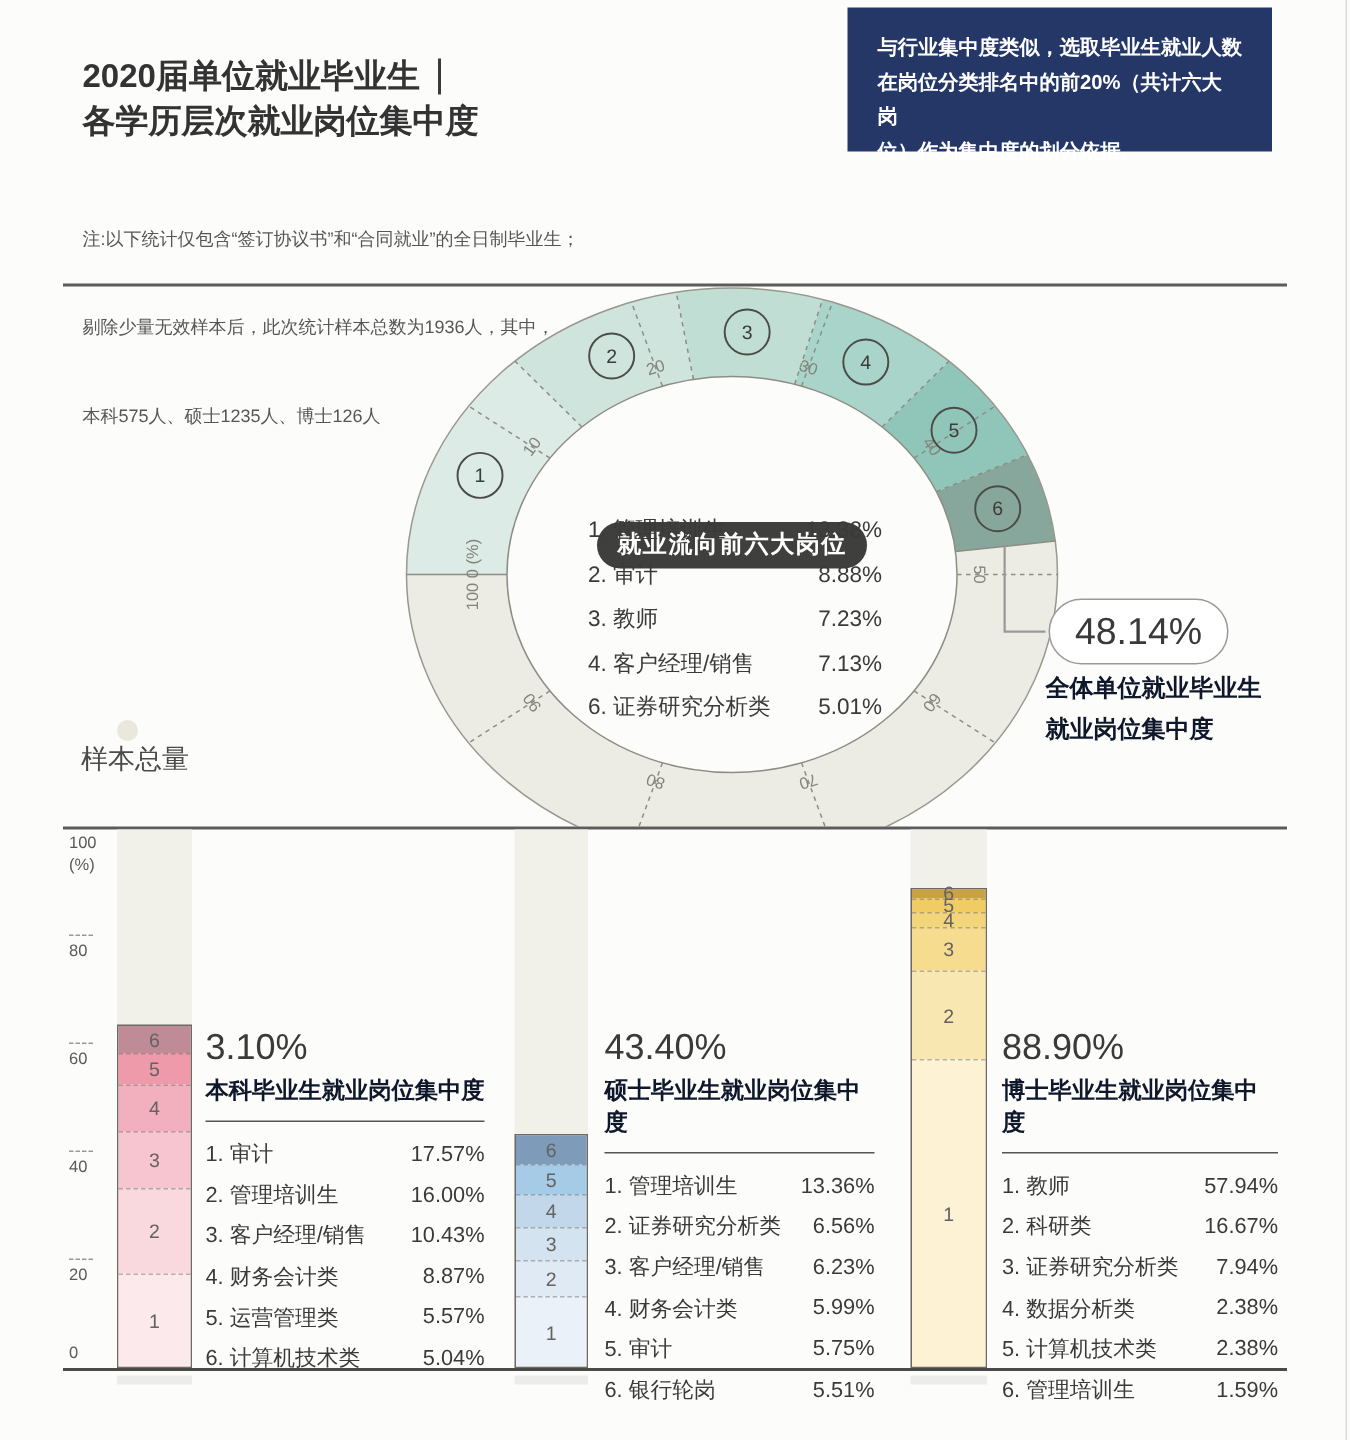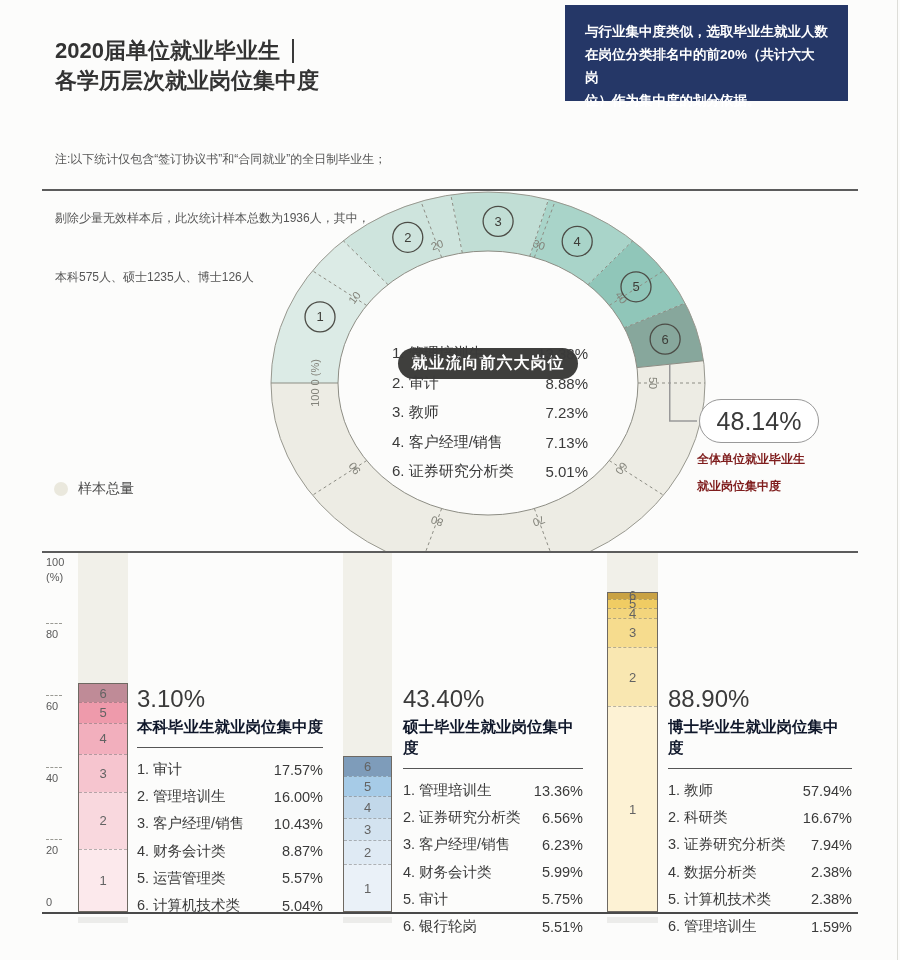--- a/index.html
+++ b/index.html
@@ -20,23 +20,23 @@
   #donut-wrap{position:absolute;left:0;top:185px;width:900px;height:366px;overflow:hidden;}
   #donut-svg{position:absolute;left:0;top:0;}
   .badge{position:absolute;left:398px;top:300px;width:180px;height:31px;background:#3f3f3d;color:#fff;
          border-radius:16px;font-size:16px;font-weight:bold;display:flex;align-items:center;justify-content:center;letter-spacing:1px;margin-top:48px;}
   .center-list{position:absolute;left:392px;top:339px;width:196px;}
   .center-list .row{display:flex;justify-content:space-between;height:29.5px;align-items:center;font-size:15px;}
   .center-list .pct{color:#3a3a3a;}
   .callout-oval{position:absolute;left:699px;top:399px;width:118px;height:42px;border:1.5px solid #999;
                 border-radius:22px;background:#fff;display:flex;align-items:center;justify-content:center;
                 font-size:25px;color:#3a3a3a;}
-  .callout-caption{position:absolute;left:697px;top:446px;font-size:12px;font-weight:bold;line-height:27px;color:#7f1d1d;}
+  .callout-caption{position:absolute;left:697px;top:446px;font-size:16px;font-weight:bold;line-height:27px;color:#0f172a;}
   .callout-caption span{display:block;}
-  .legend{position:absolute;left:54px;top:480px;display:flex;align-items:center;font-size:14px;color:#4a4a4a;}
+  .legend{position:absolute;left:54px;top:480px;display:flex;align-items:center;font-size:18px;color:#4a4a4a;flex-direction:column;}
   .legend .dot{width:14px;height:14px;border-radius:50%;background:#eae8dd;margin-right:10px;}
   
   .axis-label{position:absolute;left:46px;font-size:11px;color:#5a5a5a;}
   .axis-dash{position:absolute;left:46px;width:16px;border-top:1px dashed #9a9a94;}
   .baseline{position:absolute;left:42px;top:912px;width:816px;height:2px;background:#4a4a4a;}
   .bar-bg{position:absolute;top:553px;background:#f1f0e9;}
   .bar-stack{position:absolute;border:1px solid #6e6962;box-sizing:border-box;display:flex;flex-direction:column;}
   .bar-seg{position:relative;display:flex;align-items:center;justify-content:center;
            font-size:13px;color:#636363;border-top:1px dashed rgba(100,100,100,.45);}
   .bar-seg:first-child{border-top:none;}

